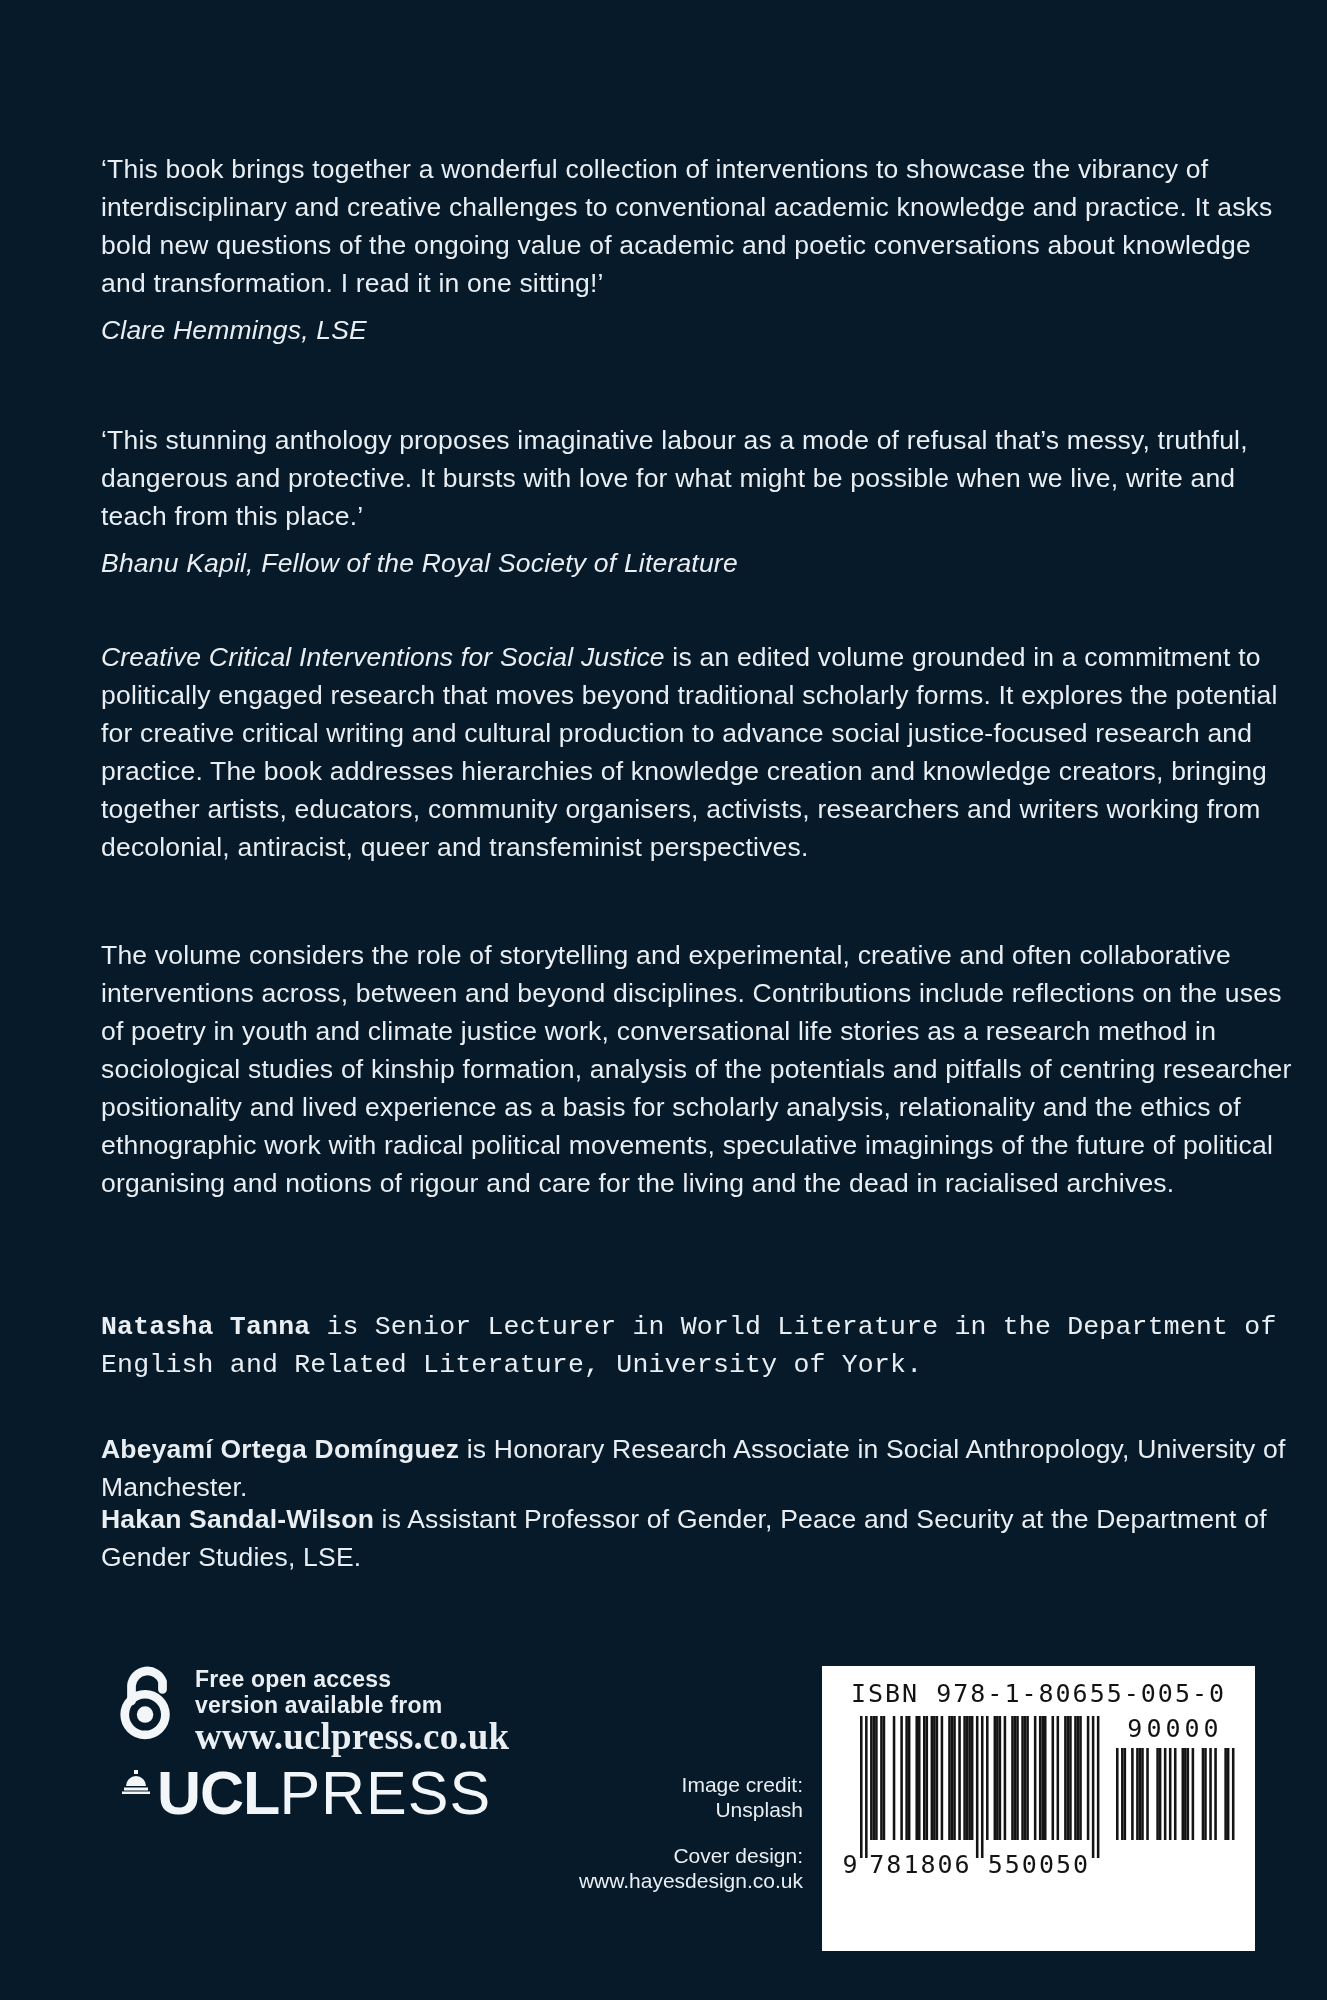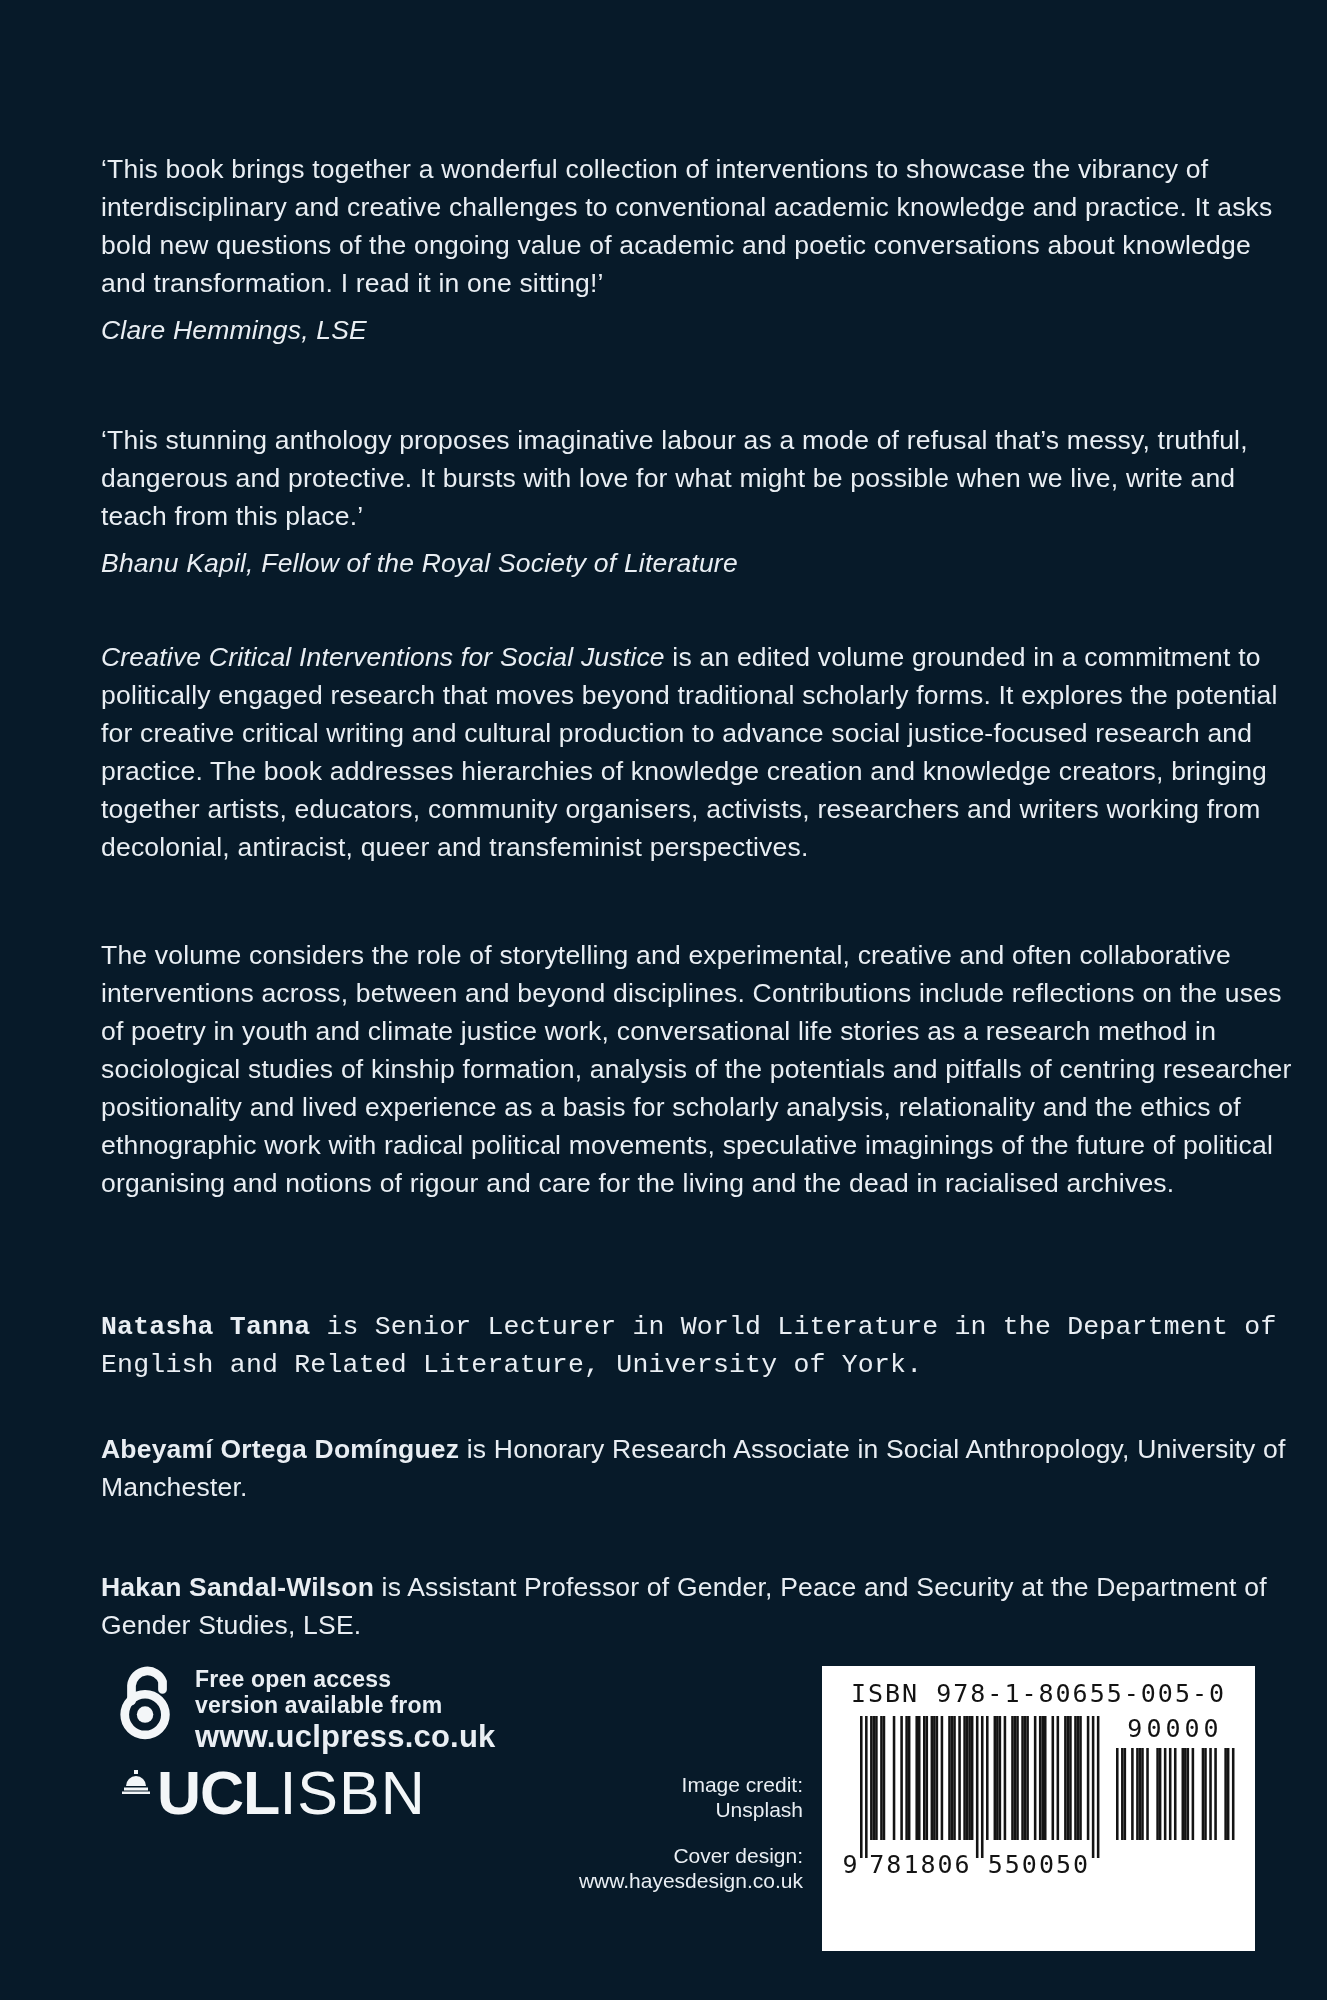--- a/index.html
+++ b/index.html
@@ -17,21 +17,21 @@
   .textblock p{margin:0;}
   .attribution{font-style:italic;margin-top:9px !important;}
   em{font-style:italic;}
   strong{font-weight:700;}
 
   
   .oa{left:88px;top:1664px;display:flex;align-items:flex-start;}
   .oa svg{display:block;}
   .oa-text{margin-left:17px;padding-top:2px;}
   .oa-line{font-size:23px;line-height:26px;font-weight:700;letter-spacing:.2px;}
-  .oa-url{font-size:31px;line-height:32px;font-weight:700;margin-top:3px;letter-spacing:.2px;}
+  .oa-url{font-size:37px;line-height:32px;font-weight:700;margin-top:3px;letter-spacing:.2px;font-family:Liberation Serif, serif;}
 
   
   .ucl{left:94px;top:1764px;display:flex;align-items:flex-start;color:#f3f6f8;}
   .ucl svg{margin-top:6px;margin-right:7px;display:block;}
   .ucl-bold{font-size:61px;line-height:58px;font-weight:900;letter-spacing:-1px;}
   .ucl-light{font-size:61px;line-height:58px;font-weight:400;letter-spacing:1px;}
 
   
   .credits{left:455px;top:1772px;width:320px;text-align:right;font-size:21px;line-height:25px;font-weight:400;}
   .credits .gap{height:21px;}
@@ -75,21 +75,21 @@
 </div>
 
 <div class="abs textblock" style="top:1308px;font-family:Liberation Mono, monospace;">
   <p><strong>Natasha Tanna</strong><span> is Senior Lecturer in World Literature in the Department of English and Related Literature, University of York.</span></p>
 </div>
 
 <div class="abs textblock" style="top:1430px;">
   <p><strong>Abeyamí Ortega Domínguez</strong><span> is Honorary Research Associate in Social Anthropology, University of Manchester.</span></p>
 </div>
 
-<div class="abs textblock" style="top:1568px;">
+<div class="abs textblock" style="top:1500px;">
   <p><strong>Hakan Sandal-Wilson</strong><span> is Assistant Professor of Gender, Peace and Security at the Department of Gender Studies, LSE.</span></p>
 </div>
 
 <div class="abs oa">
   <span>
     <svg width="62" height="76" viewBox="0 0 64 78" aria-hidden="true">
       <g fill="none" stroke="#f3f6f8" stroke-width="9" stroke-linecap="round">
         <path d="M 16 38 L 16 22 A 16.5 16.5 0 0 1 48 18 L 48 26"></path>
         <circle cx="30" cy="52" r="21"></circle>
       </g>
@@ -106,21 +106,21 @@
 <div class="abs ucl">
   <span>
     <svg width="28" height="24" viewBox="0 0 28 24" aria-hidden="true" fill="#f3f6f8">
       <rect x="12" y="0" width="4" height="4"></rect>
       <path d="M 4 16 A 10 10 0 0 1 24 16 Z"></path>
       <rect x="2" y="17.5" width="24" height="3"></rect>
       <rect x="0" y="21.5" width="28" height="2.5"></rect>
     </svg>
   </span>
   <span class="ucl-bold">UCL</span>
-  <span class="ucl-light">ISBN</span>
+  <span class="ucl-light">PRESS</span>
 </div>
 
 <div class="abs credits">
   <div>Image credit:</div>
   <div>Unsplash</div>
   <div class="gap"></div>
   <div>Cover design:</div>
   <div>www.hayesdesign.co.uk</div>
 </div>
 

